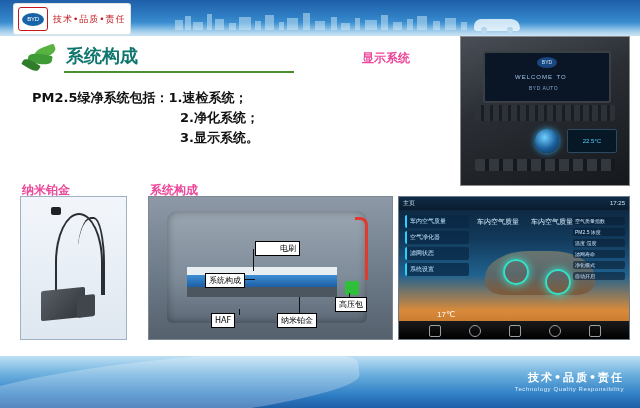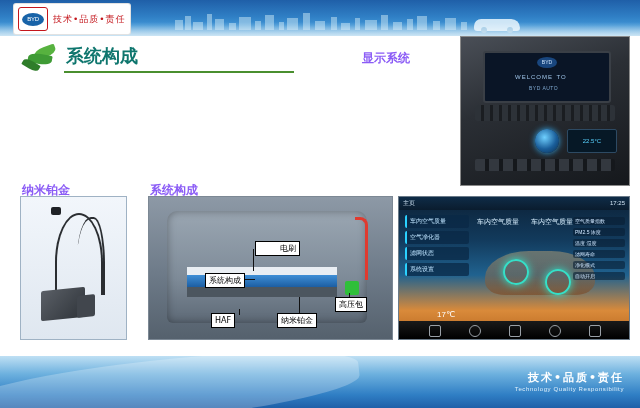--- a/index.html
+++ b/index.html
@@ -92,21 +92,21 @@
   .bodytext{
     position:absolute;left:32px;top:88px;width:330px;
     font-size:13px;color:#111;line-height:20px;
     font-family:"DejaVu Sans",sans-serif;font-weight:bold;
   }
   .bodytext .l-main{white-space:nowrap;}
   .bodytext .l-ind{margin-left:148px;white-space:nowrap;}
 
   
   .lbl{
-    position:absolute;font-size:12px;font-weight:bold;color:#8b5cf6;
+    position:absolute;font-size:12px;font-weight:bold;color:#ec4899;
     font-family:"DejaVu Sans",sans-serif;
   }
   #lbl-display{left:362px;top:50px;}
   #lbl-speed{left:22px;top:182px;}
   #lbl-purify{left:150px;top:182px;}
 
   
   .photo{position:absolute;overflow:hidden;background:#222;}
   
   #photo-interior{
@@ -344,20 +344,25 @@
   <div class="title-row">
     <div class="leaf">
       <span class="l1"></span>
         <span class="l2"></span>
         <span class="l3"></span>
     </div>
     <div class="title-text">系统构成</div>
     <div class="title-underline"></div>
   </div>
 
+  <div class="bodytext">
+    <div class="l-main">PM2.5绿净系统包括：1.速检系统；</div>
+    <div class="l-ind">2.净化系统；</div>
+    <div class="l-ind">3.显示系统。</div>
+  </div>
 
   <div class="lbl" id="lbl-display">显示系统</div>
   <div class="lbl" id="lbl-speed">纳米铂金</div>
   <div class="lbl" id="lbl-purify">系统构成</div>
 
   <div class="photo" id="photo-interior">
     <div class="screen">
       <div class="oval">BYD</div>
       <div class="welcome">
         <span>WELCOME</span>

